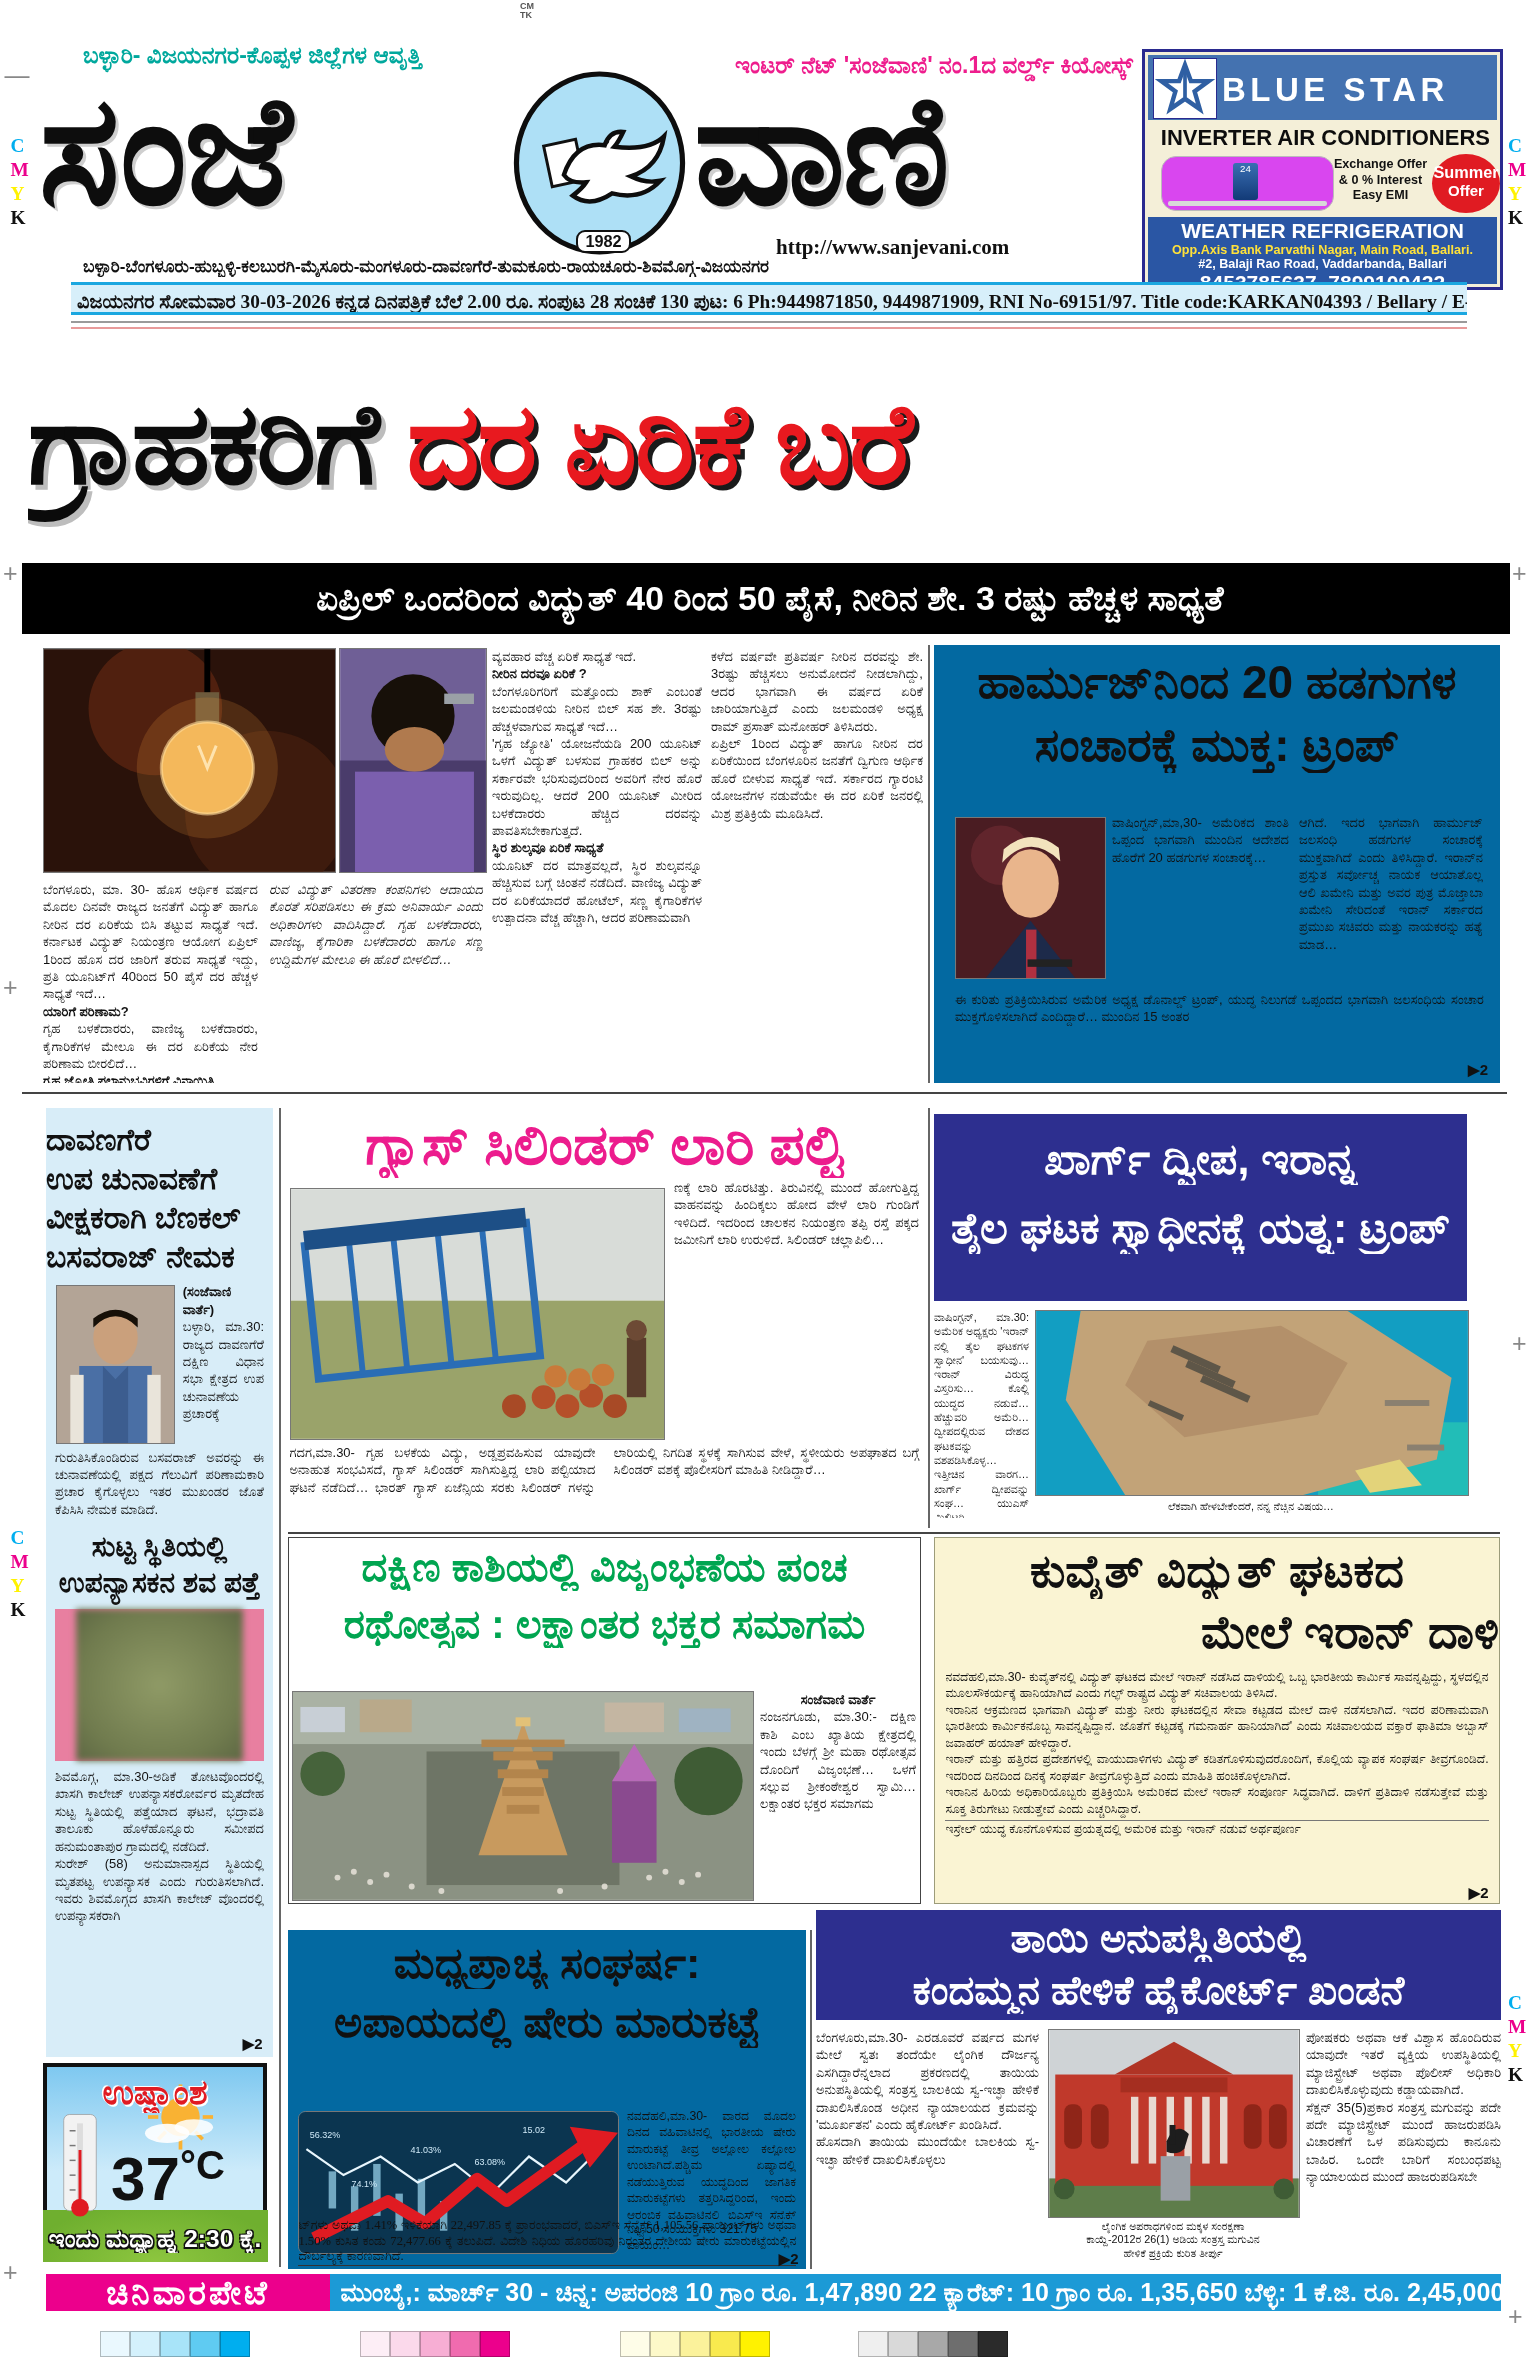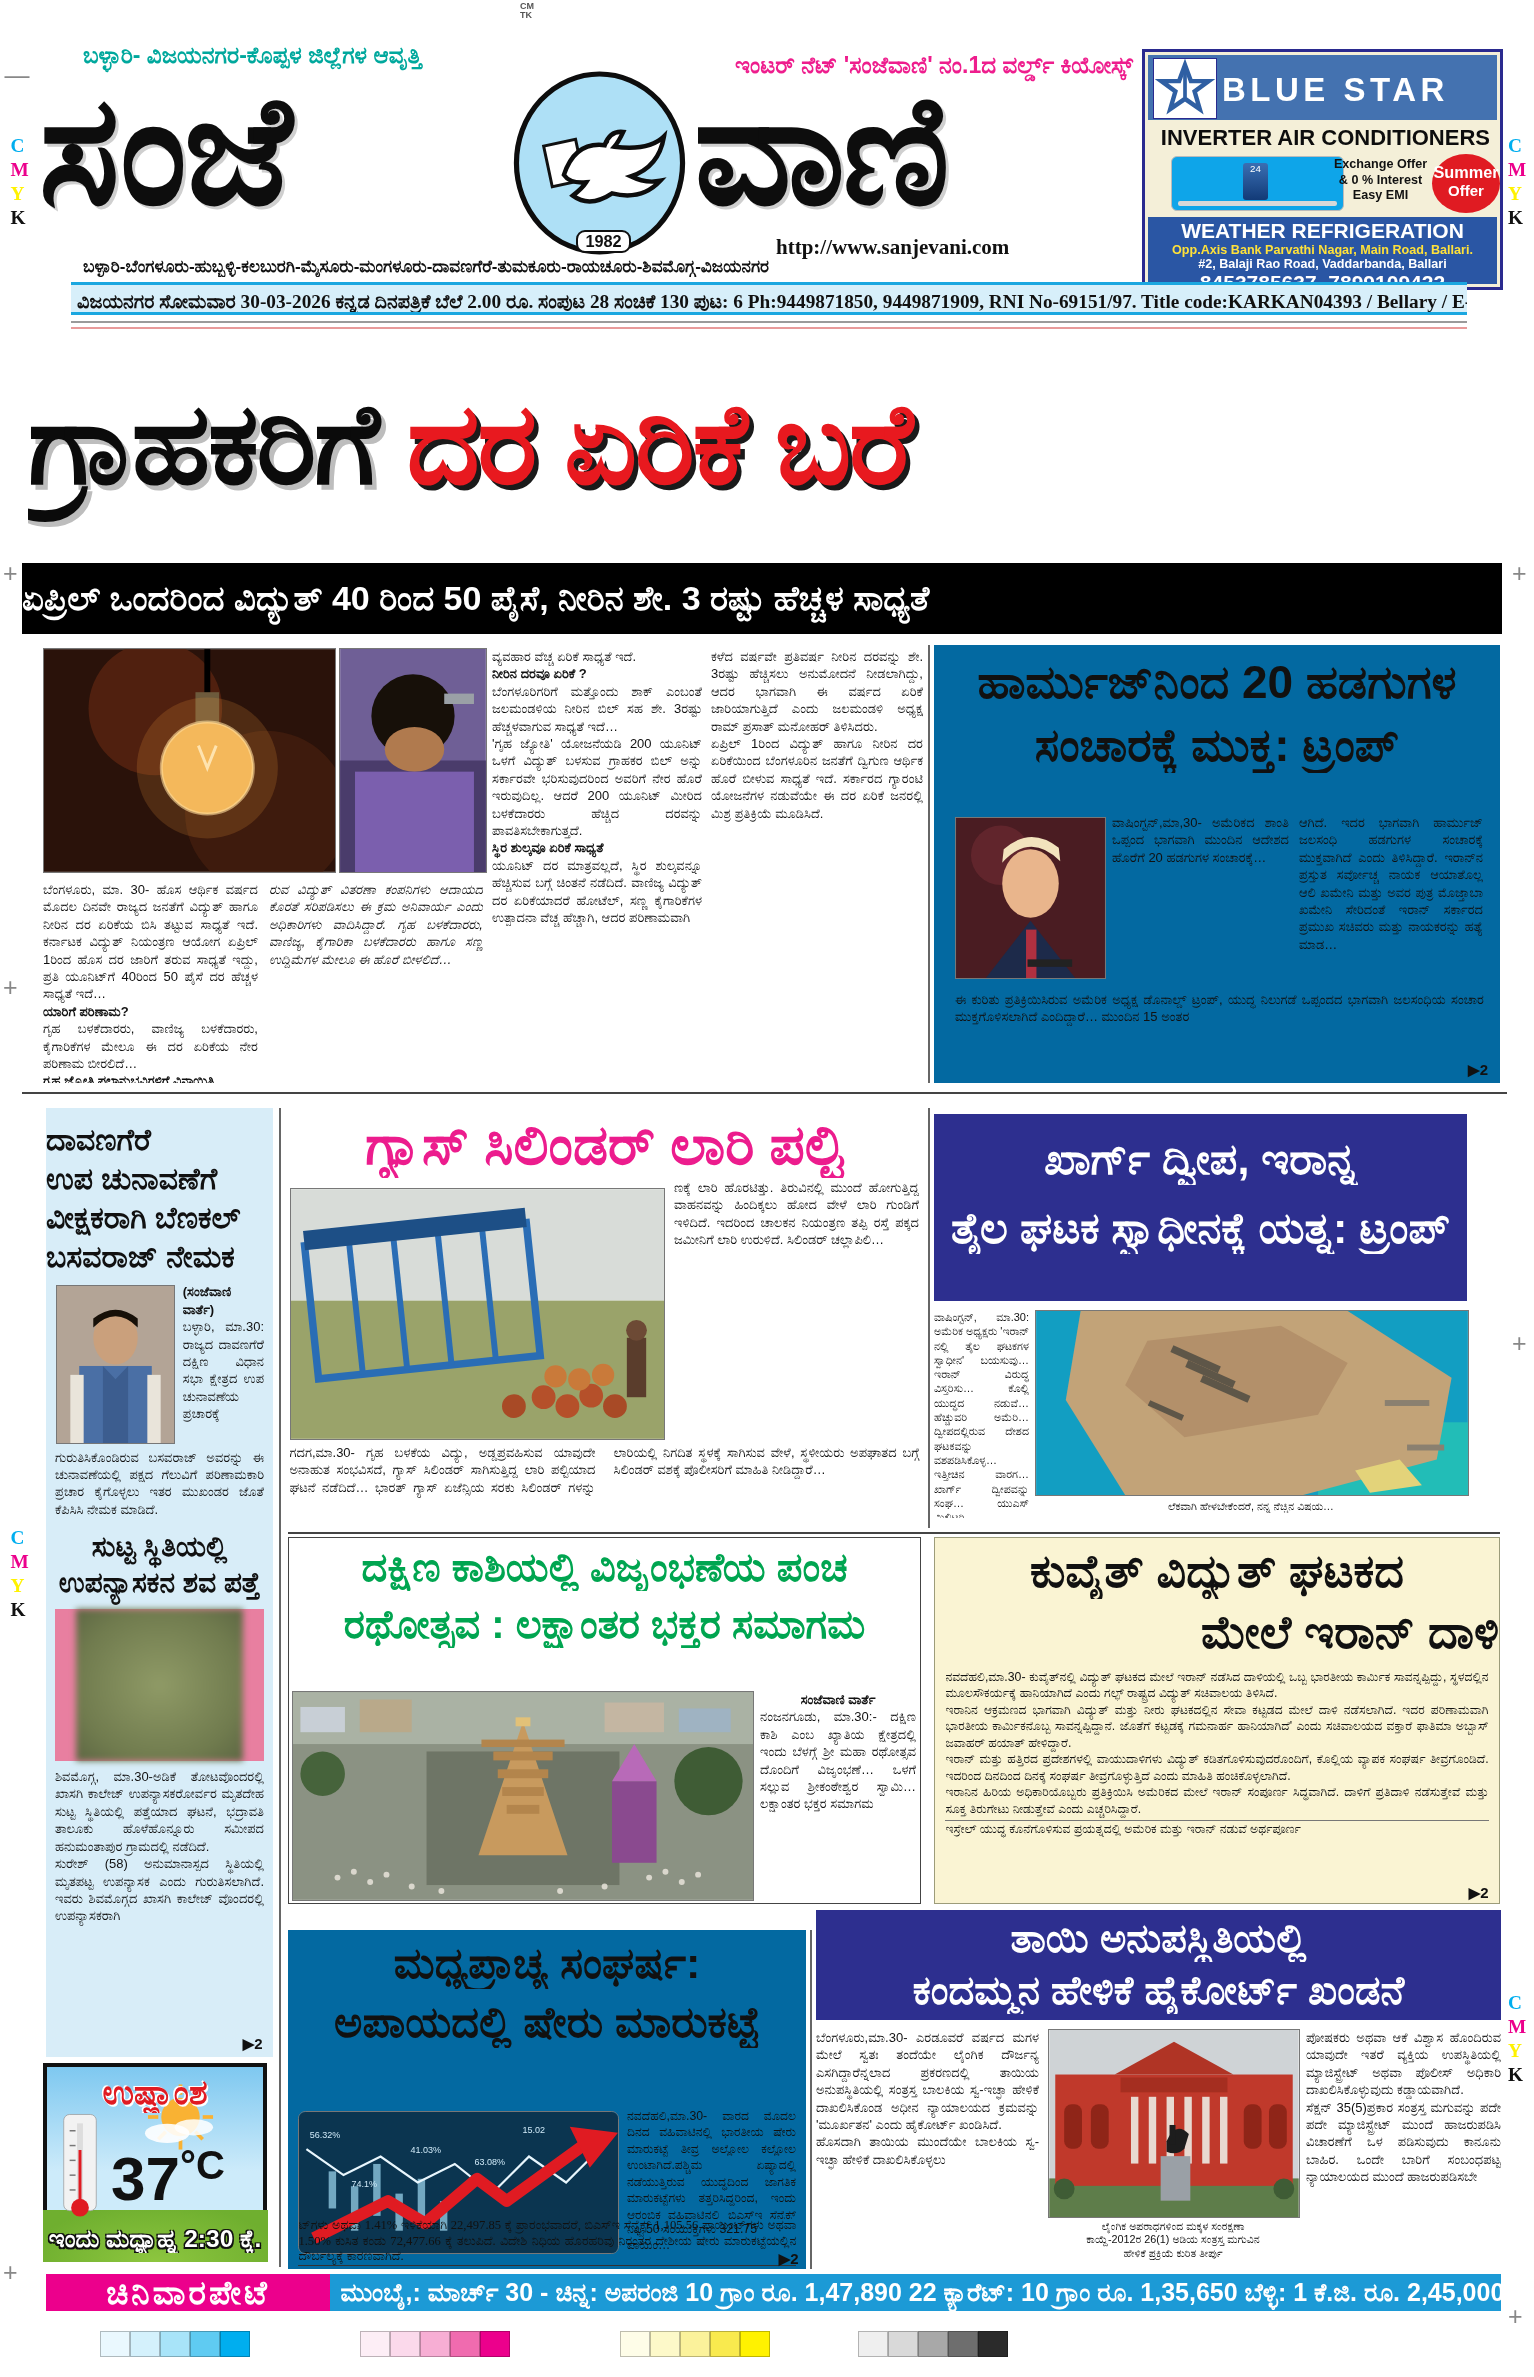--- a/index.html
+++ b/index.html
@@ -106,21 +106,21 @@
     <div class="abs" style="left:3px;top:3px;right:3px;height:65px;background:#4472b0;">
       <div class="abs" style="left:4.5px;top:3px;width:62px;height:59px;background:#fff;border:1.5px solid #2a2a8f;">
         <svg width="62" height="59" viewBox="0 0 84 80">
           <path d="M42 8 L50 30 L74 30 L55 44 L62 68 L42 54 L22 68 L29 44 L10 30 L34 30 Z" fill="none" stroke="#2f5fa3" stroke-width="6"></path>
           <path d="M42 12 L42 52" stroke="#2f5fa3" stroke-width="5"></path>
         </svg>
       </div>
       <div class="abs xb nw" style="left:74px;top:16.3px;width:275px;font-size:33px;color:#fff;letter-spacing:4.5px;">BLUE STAR</div>
     </div>
     <div class="abs xb nw" style="left:7.4px;top:73px;width:346px;font-size:22px;color:#0d0d0d;text-align:center;">INVERTER AIR CONDITIONERS</div>
-    <div class="abs" style="left:26px;top:104px;width:171px;height:53px;background:#0ea5e9;border:0.7px solid #bbb;border-radius:6px;">
+    <div class="abs" style="left:16px;top:104px;width:171px;height:53px;background:#d946ef;border:0.7px solid #bbb;border-radius:15px;">
       <div class="abs" style="left:71px;top:6px;width:25px;height:37px;background:linear-gradient(#3a6fb3,#123a77);border-radius:3px;color:#fff;font-size:9.7px;text-align:center;">24</div>
       <div class="abs" style="left:6px;bottom:4.5px;width:159px;height:4.5px;background:#d8d8d8;border-radius:2.2px;"></div>
     </div>
     <div class="abs b" style="left:187px;top:105px;width:97px;font-size:12.6px;text-align:center;line-height:1.25;">Exchange Offer &amp; 0 % Interest Easy EMI</div>
     <div class="abs" style="left:287px;top:102px;width:68px;height:59px;background:#e01b22;border-radius:50%;color:#fff;text-align:center;">
       <div class="xb" style="font-size:16.3px;margin-top:9px;">Summer</div>
       <div class="xb" style="font-size:15px;">Offer</div>
     </div>
     <div class="abs" style="left:3px;top:165px;right:3px;bottom:3px;background:#2a56a4;color:#fff;text-align:center;">
       <div class="xb nw" style="font-size:21px;margin-top:1.5px;">WEATHER REFRIGERATION</div>
@@ -130,21 +130,21 @@
     </div>
   </div>
 
   <div class="abs serif b nw" style="left:71px;top:282px;width:1396px;height:33px;line-height:33px;background:#d7effa;border-top:3px solid #1ba7e0;border-bottom:3px solid #1ba7e0;font-size:19.3px;padding:0 6px;box-sizing:border-box;">ವಿಜಯನಗರ ಸೋಮವಾರ 30-03-2026 ಕನ್ನಡ ದಿನಪತ್ರಿಕೆ ಬೆಲೆ 2.00 ರೂ. ಸಂಪುಟ 28 ಸಂಚಿಕೆ 130 ಪುಟ: 6 Ph:9449871850, 9449871909, RNI No-69151/97. Title code:KARKAN04393 / Bellary / E-mail: bellary@sanjevani.com</div>
   <div class="abs" style="left:71px;top:321px;width:1396px;height:2.2px;background:#9a9a9a;"></div>
   <div class="abs" style="left:71px;top:327px;width:1396px;height:1.5px;background:#e89a9a;"></div>
 
   <div class="abs headline nw" style="left:28px;top:333px;width:1480px;height:224px;">
     <span class="blk">ಗ್ರಾಹಕರಿಗೆ </span><span class="red">ದರ ಏರಿಕೆ ಬರೆ</span>
   </div>
-  <div class="abs strip nw xb" style="left:22px;top:563px;width:1480px;height:71px;line-height:71px;font-size:34px;">ಏಪ್ರಿಲ್ ಒಂದರಿಂದ ವಿದ್ಯುತ್ 40 ರಿಂದ 50 ಪೈಸೆ, ನೀರಿನ ಶೇ. 3 ರಷ್ಟು ಹೆಚ್ಚಳ ಸಾಧ್ಯತೆ</div>
+  <div class="abs strip nw xb" style="left:22px;top:563px;width:1480px;height:71px;line-height:71px;font-size:34px;text-align:center;padding-left:8px;">ಏಪ್ರಿಲ್ ಒಂದರಿಂದ ವಿದ್ಯುತ್ 40 ರಿಂದ 50 ಪೈಸೆ, ನೀರಿನ ಶೇ. 3 ರಷ್ಟು ಹೆಚ್ಚಳ ಸಾಧ್ಯತೆ</div>
 
   <div class="abs photo" style="left:43px;top:648px;width:291px;height:223px;">
     <svg width="291" height="223" viewBox="0 0 392 300">
       <rect width="392" height="300" fill="#2a120a"></rect>
       <circle cx="150" cy="80" r="90" fill="#5a2410" opacity="0.8"></circle>
       <circle cx="300" cy="220" r="110" fill="#47200e" opacity="0.7"></circle>
       <rect x="216" y="0" width="8" height="60" fill="#000"></rect>
       <rect x="204" y="58" width="32" height="42" fill="#6d5a3c"></rect>
       <circle cx="220" cy="160" r="62" fill="#f3bd62"></circle>
       <circle cx="220" cy="160" r="62" fill="none" stroke="#ffe9b0" stroke-width="4" opacity="0.6"></circle>

